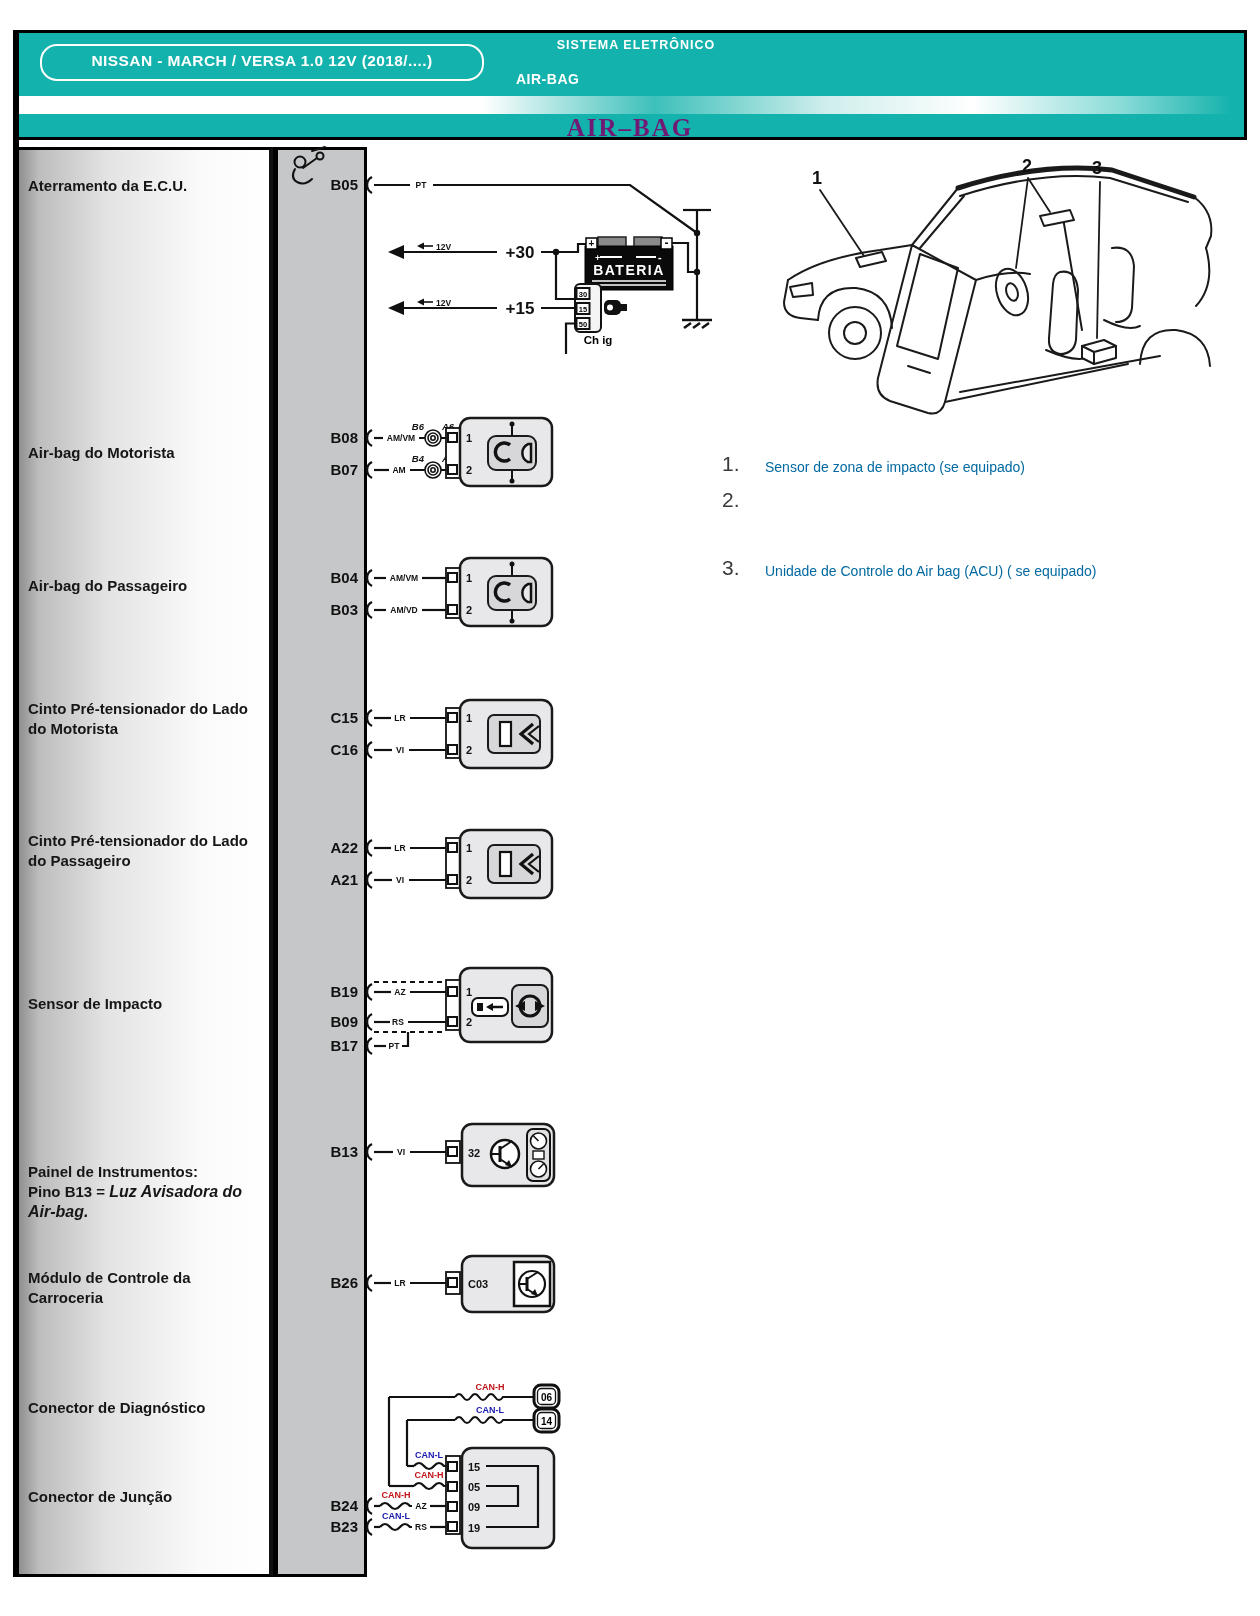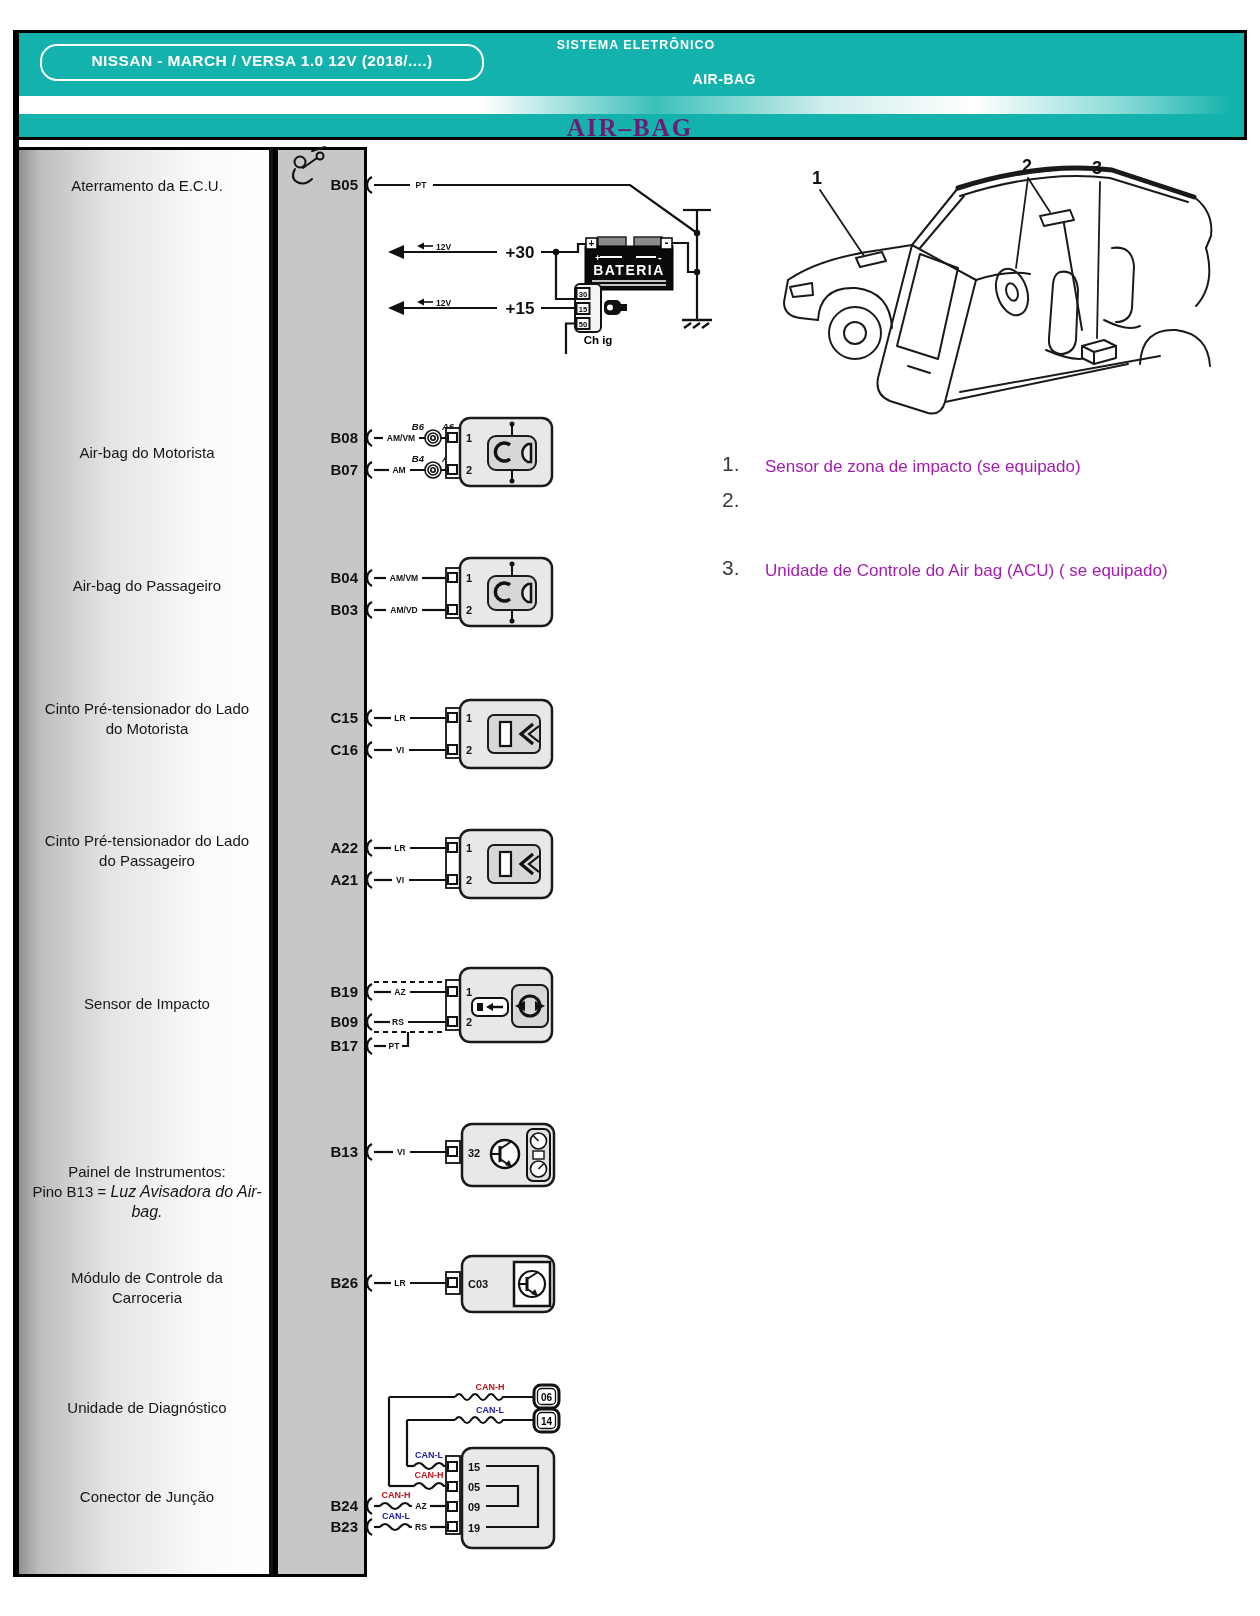--- a/index.html
+++ b/index.html
@@ -5,37 +5,37 @@
   html,body{margin:0;padding:0;background:#fff;}
   #page{position:relative;width:1260px;height:1616px;background:#fff;overflow:hidden;
         font-family:"Liberation Sans",sans-serif;color:#111;}
   .abs{position:absolute;}
   
   #hdr{left:13px;top:30px;width:1234px;height:110px;background:#14b2ac;border:3px solid #000;box-sizing:border-box;}
   #badge{left:24px;top:11px;width:440px;height:33px;border:2.5px solid #fff;border-radius:17px;
          color:#fff;font-weight:bold;font-size:15.5px;letter-spacing:.4px;text-align:center;line-height:30px;}
   #sys{left:500px;top:5px;width:240px;text-align:center;color:#fff;font-family:Liberation Sans, sans-serif;
        font-weight:bold;font-size:12.5px;font-variant:small-caps;letter-spacing:1px;}
-  #subsys{left:500px;top:38px;width:240px;text-align:right;color:#fff;font-weight:bold;font-size:14px;letter-spacing:.5px;}
+  #subsys{left:500px;top:38px;width:240px;text-align:left;color:#fff;font-weight:bold;font-size:14px;letter-spacing:.5px;}
   #stripe{left:0;right:0;top:63px;height:18px;
     background:linear-gradient(90deg,#ffffff 0%,#ffffff 38%,#3dc0ba 52%,#cfeeec 66%,#ffffff 78%,#8adbd7 90%,#14b2ac 99%);}
   #ptitle{left:0;right:0;top:82px;height:26px;text-align:center;color:#701a75;font-family:"Liberation Serif",serif;
           font-weight:bold;font-size:25px;letter-spacing:2px;line-height:26px;}
   
   #lborder{left:13px;top:30px;width:6px;height:1547px;background:#000;}
   #sidebar{left:19px;top:147px;width:254px;height:1430px;box-sizing:border-box;
      border-top:3px solid #000;border-bottom:3px solid #000;border-right:4px solid #111;
      background:linear-gradient(90deg,#8f8f8f 0%,#bdbdbd 8%,#e3e3e3 35%,#fafafa 72%,#ffffff 100%);}
   #ecubar{left:273px;top:147px;width:94px;height:1430px;box-sizing:border-box;background:#c6c7c9;
      border:3px solid #000;border-left-width:5px;}
-  .slabel{position:absolute;left:28px;width:238px;text-align:center;font-weight:normal;font-size:15px;line-height:20px;color:#161616;}
+  .slabel{position:absolute;left:28px;width:238px;text-align:left;font-weight:bold;font-size:15px;line-height:20px;color:#161616;}
   .slabel .it{font-style:italic;font-size:16px;}
   
   .lnum{position:absolute;font-size:21px;color:#3a3a3a;}
-  .ltxt{position:absolute;width:450px;font-size:17px;line-height:30px;color:#a21caf;}
+  .ltxt{position:absolute;width:450px;font-size:14px;line-height:30px;color:#0369a1;}
   .just{text-align:justify;}
   svg{position:absolute;left:0;top:0;}
   svg text{font-family:"Liberation Sans",sans-serif;}
   .pin{font-size:15px;font-weight:bold;fill:#111;}
   .wl{font-size:8.5px;font-weight:bold;fill:#111;}
   .wlc{font-size:9px;font-weight:bold;}
   .cp{font-size:11px;font-weight:bold;fill:#111;}
   .ital{font-size:9.5px;font-weight:bold;font-style:italic;fill:#111;}
   .w{stroke:#111;stroke-width:2.2;fill:none;}
   .box{fill:#e8e8ea;stroke:#1a1a1a;stroke-width:2.5;}
@@ -75,21 +75,21 @@
   <div class="slabel" style="top:994px">Sensor de Impacto</div>
   <div class="slabel" style="top:1162px">
     <span>Painel de Instrumentos:</span><br>
     <span>Pino B13 =</span>
     <span class="it">Luz Avisadora do Air-bag.</span>
   </div>
   <div class="slabel" style="top:1268px">
     <span>Módulo de Controle da</span><br>
     <span>Carroceria</span>
   </div>
-  <div class="slabel" style="top:1398px">Unidade de Diagnóstico</div>
+  <div class="slabel" style="top:1398px">Conector de Diagnóstico</div>
   <div class="slabel" style="top:1487px">Conector de Junção</div>
 
   <div class="lnum" style="left:722px;top:452px">1.</div>
   <div class="ltxt" style="left:765px;top:452px">Sensor de zona de impacto (se equipado)</div>
   <div class="lnum" style="left:722px;top:488px">2.</div>
   <div class="lnum" style="left:722px;top:556px">3.</div>
   <div class="ltxt" style="left:765px;top:556px">Unidade de Controle do Air bag (ACU) ( se equipado)</div>
 
   <svg width="1260" height="1616" viewBox="0 0 1260 1616">
 

